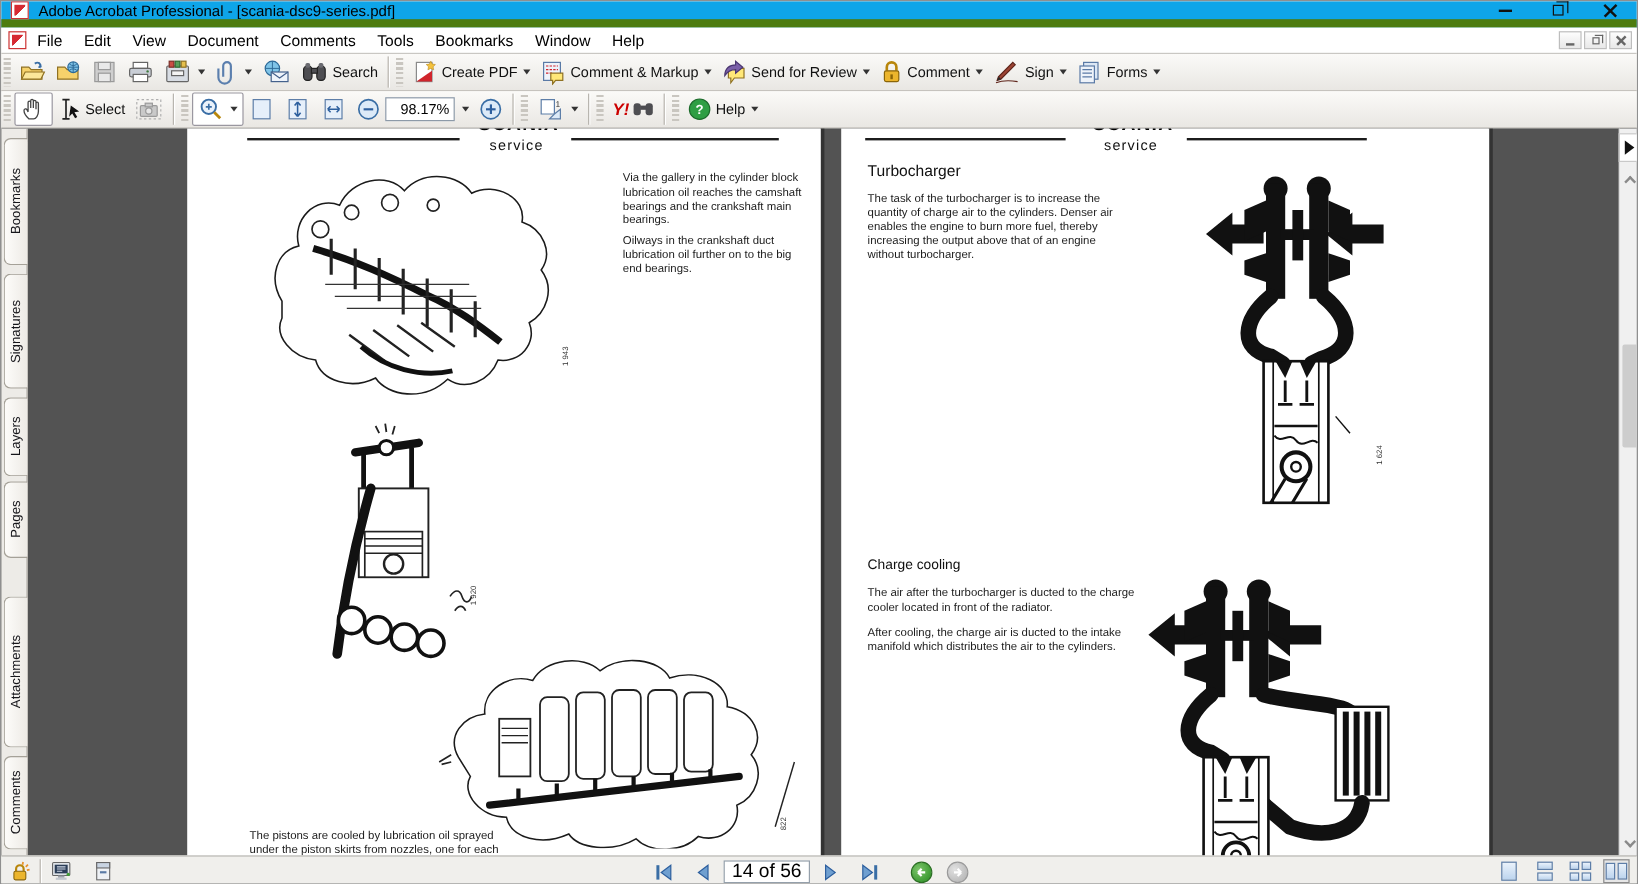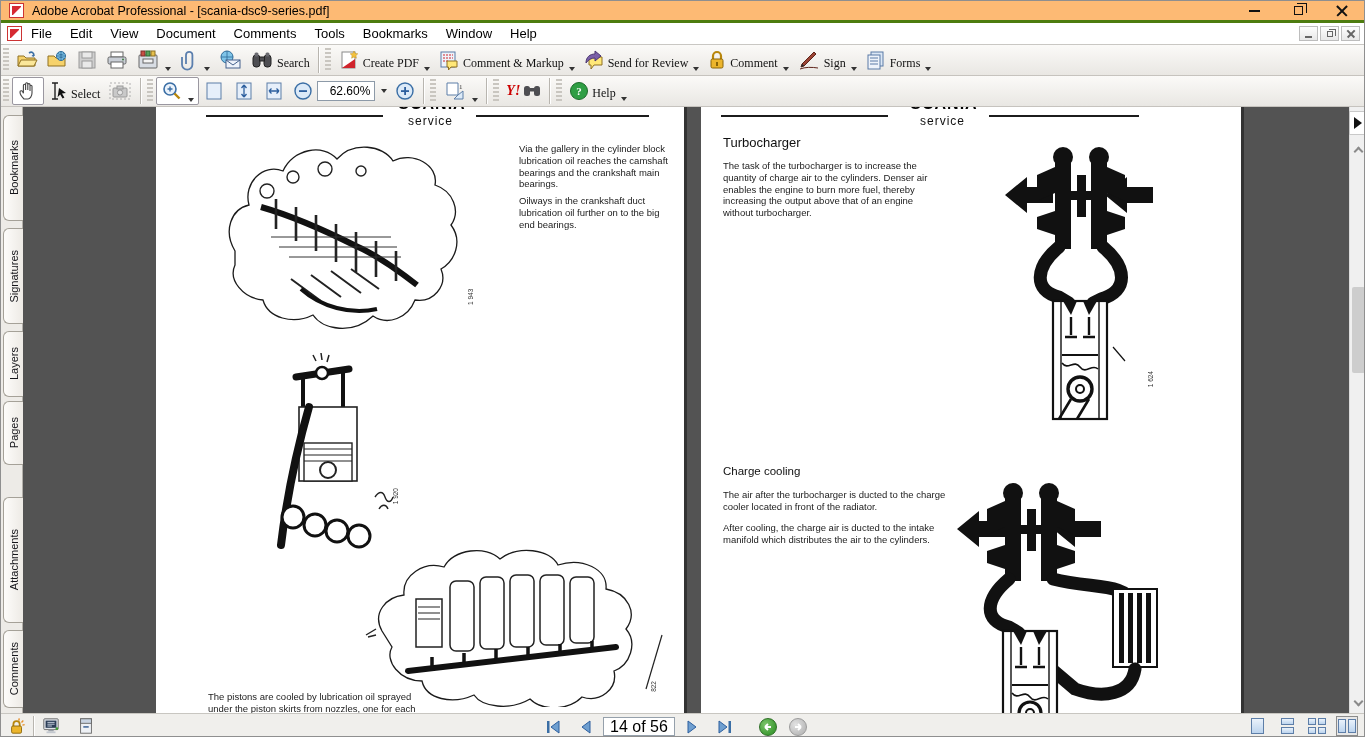--- a/index.html
+++ b/index.html
@@ -1,20 +1,20 @@
 <!DOCTYPE html>
 <html><head>
 <meta charset="utf-8">
 <style>
   html,body{margin:0;padding:0;background:#777;}
   *{box-sizing:border-box;}
   .app{position:relative;width:1365px;height:737px;background:#f1efec;font-family:"Liberation Sans",sans-serif;overflow:hidden;border:1px solid #8f8f8f;}
   .abs{position:absolute;}
   
-  .titlebar{position:absolute;left:0;top:0;width:100%;height:22px;background:#fdba74;display:flex;align-items:center;border-bottom:3px solid #4d7c0f;}
+  .titlebar{position:absolute;left:0;top:0;width:100%;height:22px;background:#0ea5e9;display:flex;align-items:center;border-bottom:7px solid #4d7c0f;}
   .titlebar .apptitle{font-size:12.5px;color:#000;margin-left:8px;}
   .pdficon{width:15px;height:15px;margin-left:8px;position:relative;background:#fff;border:1px solid #c33;}
   .pdficon:before{content:"";position:absolute;left:2px;top:2px;right:2px;bottom:2px;background:linear-gradient(135deg,#d62a32 55%,#fff 56%);}
   .wbtns{margin-left:auto;display:flex;align-items:center;height:100%;}
   .wbtn{width:44px;height:100%;display:flex;align-items:center;justify-content:center;}
   .glyph-min{width:11px;height:2px;background:#111;}
   .glyph-rest{width:9px;height:9px;border:1.5px solid #111;position:relative;}
   .glyph-rest:before{content:"";position:absolute;left:2px;top:-4px;width:9px;height:9px;border:1.5px solid #111;border-left:none;border-bottom:none;}
   .glyph-x{position:relative;width:12px;height:12px;}
   .glyph-x:before,.glyph-x:after{content:"";position:absolute;left:-1px;top:5px;width:14px;height:1.6px;background:#111;}
@@ -28,21 +28,21 @@
   .glyph-rest2{width:6px;height:6px;border:1.2px solid #666;position:relative;}
   .glyph-rest2:before{content:"";position:absolute;left:1.5px;top:-3px;width:6px;height:6px;border:1.2px solid #666;border-left:none;border-bottom:none;}
   .glyph-x2{position:relative;width:8px;height:8px;}
   .glyph-x2:before,.glyph-x2:after{content:"";position:absolute;left:-1px;top:3px;width:10px;height:1.5px;background:#666;}
   .glyph-x2:before{transform:rotate(45deg);} .glyph-x2:after{transform:rotate(-45deg);}
   
   .toolbar{position:absolute;left:0;width:100%;display:flex;align-items:center;background:linear-gradient(#fbfaf8,#e9e7e3);border-bottom:1px solid #c6c3be;}
   .tb1{top:44px;height:31px;} .tb2{top:75px;height:31px;}
   .grip{width:6px;height:24px;margin:0 3px 0 2px;background:repeating-linear-gradient(180deg,#c9c6c0 0 2px,transparent 2px 4px);}
   .tsep{width:1px;height:26px;background:#b8b5af;box-shadow:1px 0 0 #fff;margin:0 4px;}
-  .tbtn{display:flex;align-items:flex-end;gap:3px;padding:2px 4px;border-radius:2px;font-size:12px;color:#111;white-space:nowrap;font-family:Liberation Serif, serif;}
+  .tbtn{display:flex;align-items:center;gap:3px;padding:2px 4px;border-radius:2px;font-size:12px;color:#111;white-space:nowrap;}
   .dd{width:0;height:0;border-left:3.5px solid transparent;border-right:3.5px solid transparent;border-top:4px solid #333;margin-left:2px;}
   .pressed{background:#fff;border:1px solid #9a97a0;}
   .zoombox{display:flex;align-items:center;background:#fff;border:1px solid #8d9aa8;height:20px;padding:0 4px;font-size:12px;min-width:58px;justify-content:flex-end;}
   
   .workspace{position:absolute;left:0;top:106px;width:1365px;height:606px;background:#535353;overflow:hidden;}
   .navstrip{position:absolute;left:0;top:0;width:22px;height:606px;background:#edebe7;border-right:1px solid #b3b0aa;}
   .vtab{position:absolute;left:2px;width:20px;background:linear-gradient(90deg,#fdfcfa,#edeae5);border:1px solid #a5a198;border-right:none;border-radius:6px 0 0 6px;display:flex;align-items:center;justify-content:center;}
   .vtab span{writing-mode:vertical-rl;transform:rotate(180deg);font-size:11px;color:#15151a;}
   .page{position:absolute;top:-4px;height:716px;background:#fff;box-shadow:3px 3px 0 rgba(0,0,0,.38);}
   .hline{position:absolute;height:2px;background:#1c1c1c;}
@@ -287,21 +287,21 @@
           <path d="M6 11 h10 M6 11 l2.5-2.5 M6 11 l2.5 2.5 M16 11 l-2.5-2.5 M16 11 l-2.5 2.5" stroke="#2d5f9e" stroke-width="1.3" fill="none"></path>
         </svg>
     </div>
     <div class="tbtn">
       <svg width="20" height="20" viewBox="0 0 20 20">
           <circle cx="10" cy="10" r="8" fill="#dceaf8" stroke="#3a6ea5" stroke-width="1.4"></circle>
           <rect x="6" y="9.2" width="8" height="1.8" fill="#2d5f9e"></rect>
         </svg>
     </div>
     <div class="zoombox">
-        <span>62.60%</span>
+        <span>98.17%</span>
       </div>
     <div class="tbtn">
         <div class="dd"></div>
       </div>
     <div class="tbtn">
       <svg width="20" height="20" viewBox="0 0 20 20">
           <circle cx="10" cy="10" r="8" fill="#dceaf8" stroke="#3a6ea5" stroke-width="1.4"></circle>
           <rect x="6" y="9.2" width="8" height="1.8" fill="#2d5f9e"></rect>
           <rect x="9.2" y="6" width="1.8" height="8" fill="#2d5f9e"></rect>
         </svg>

